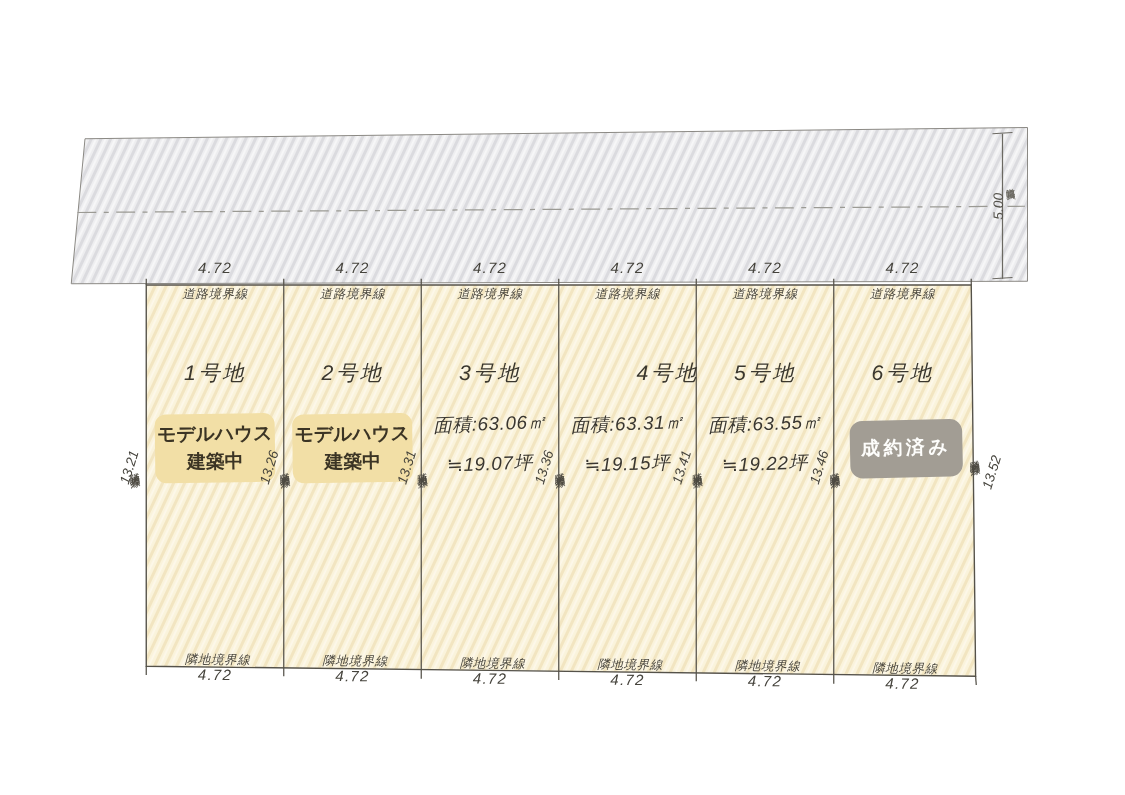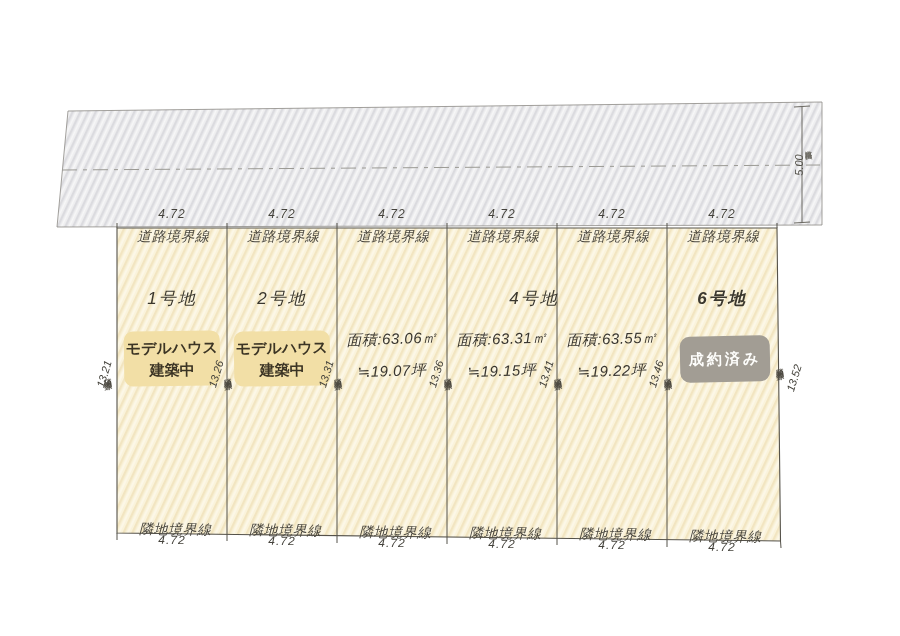--- a/index.html
+++ b/index.html
@@ -4,21 +4,21 @@
 <style>
   html,body{margin:0;padding:0;background:#ffffff;}
   #canvas{
     position:relative;width:900px;height:636px;background:#ffffff;overflow:hidden;
     font-family:"Liberation Sans","DejaVu Sans",sans-serif;color:#3c3a33;
   }
   #canvas .art{position:absolute;left:0;top:0;}
   .lbl{position:absolute;white-space:nowrap;}
   .dim{font-style:italic;font-size:12px;letter-spacing:1px;color:#45433c;text-align:center;}
   .dim-top{font-size:12px;}
-  .bnd{font-size:14px;font-style:italic;color:#4a473f;text-align:center;letter-spacing:0.5px;}
+  .bnd{font-size:10px;font-style:italic;color:#4a473f;text-align:center;letter-spacing:0.5px;}
   .plot-name{font-size:17px;font-style:italic;letter-spacing:2px;color:#3a372e;text-align:center;width:110px;}
   .area-line{font-size:15px;font-style:italic;letter-spacing:0.5px;color:#393630;text-align:center;width:130px;transform:rotate(-2deg);}
   .side-num{font-size:11px;font-style:italic;color:#45433c;width:36px;text-align:center;transform:rotate(-73deg);}
   .side-bnd{font-size:8px;font-style:italic;color:#4a473f;writing-mode:vertical-rl;text-orientation:mixed;height:54px;transform:rotate(-14deg);letter-spacing:1px;}
   .badge-tan{
     position:absolute;width:96px;height:55px;border-radius:9px;background:#f2dfa6;
     text-align:center;color:#3b3424;font-weight:bold;font-size:15px;line-height:22px;
     padding-top:6px;box-sizing:border-box;transform:rotate(-0.8deg);
   }
   .badge-gray{
@@ -86,22 +86,24 @@
   <div class="lbl bnd" style="left:357px;top:228px;width:70px;">道路境界線</div>
   <div class="lbl bnd" style="left:467px;top:228px;width:70px;">道路境界線</div>
   <div class="lbl bnd" style="left:577px;top:228px;width:70px;">道路境界線</div>
   <div class="lbl bnd" style="left:687px;top:228px;width:70px;">道路境界線</div>
 
   <div class="lbl road-dim" style="left:779px;top:159px;">5.00</div>
   <div class="lbl road-dim-lbl" style="left:804px;top:144px;">道路幅員</div>
 
   <div class="lbl plot-name" style="left:117px;top:287px;">1号地</div>
   <div class="lbl plot-name" style="left:227px;top:287px;text-align:center;">2号地</div>
+  <div class="lbl plot-name" style="left:337px;top:287px;">3号地</div>
   <div class="lbl plot-name" style="left:447px;top:287px;margin-left:32px;">4号地</div>
-  <div class="lbl plot-name" style="left:667px;top:287px;font-weight:bold;">6号地</div>
+  <div class="lbl plot-name" style="left:557px;top:287px;">5号地</div>
+  <div class="lbl plot-name" style="left:667px;top:287px;">6号地</div>
 
   <div class="lbl area-line" style="left:327px;top:330px;">面積:63.06㎡</div>
   <div class="lbl area-line" style="left:327px;top:362px;">≒19.07坪</div>
   <div class="lbl area-line" style="left:437px;top:330px;">面積:63.31㎡</div>
   <div class="lbl area-line" style="left:437px;top:362px;">≒19.15坪</div>
   <div class="lbl area-line" style="left:547px;top:330px;">面積:63.55㎡</div>
   <div class="lbl area-line" style="left:547px;top:362px;">≒19.22坪</div>
 
   <div class="badge-tan" style="left:124px;top:331px;">
     <div>モデルハウス</div>

